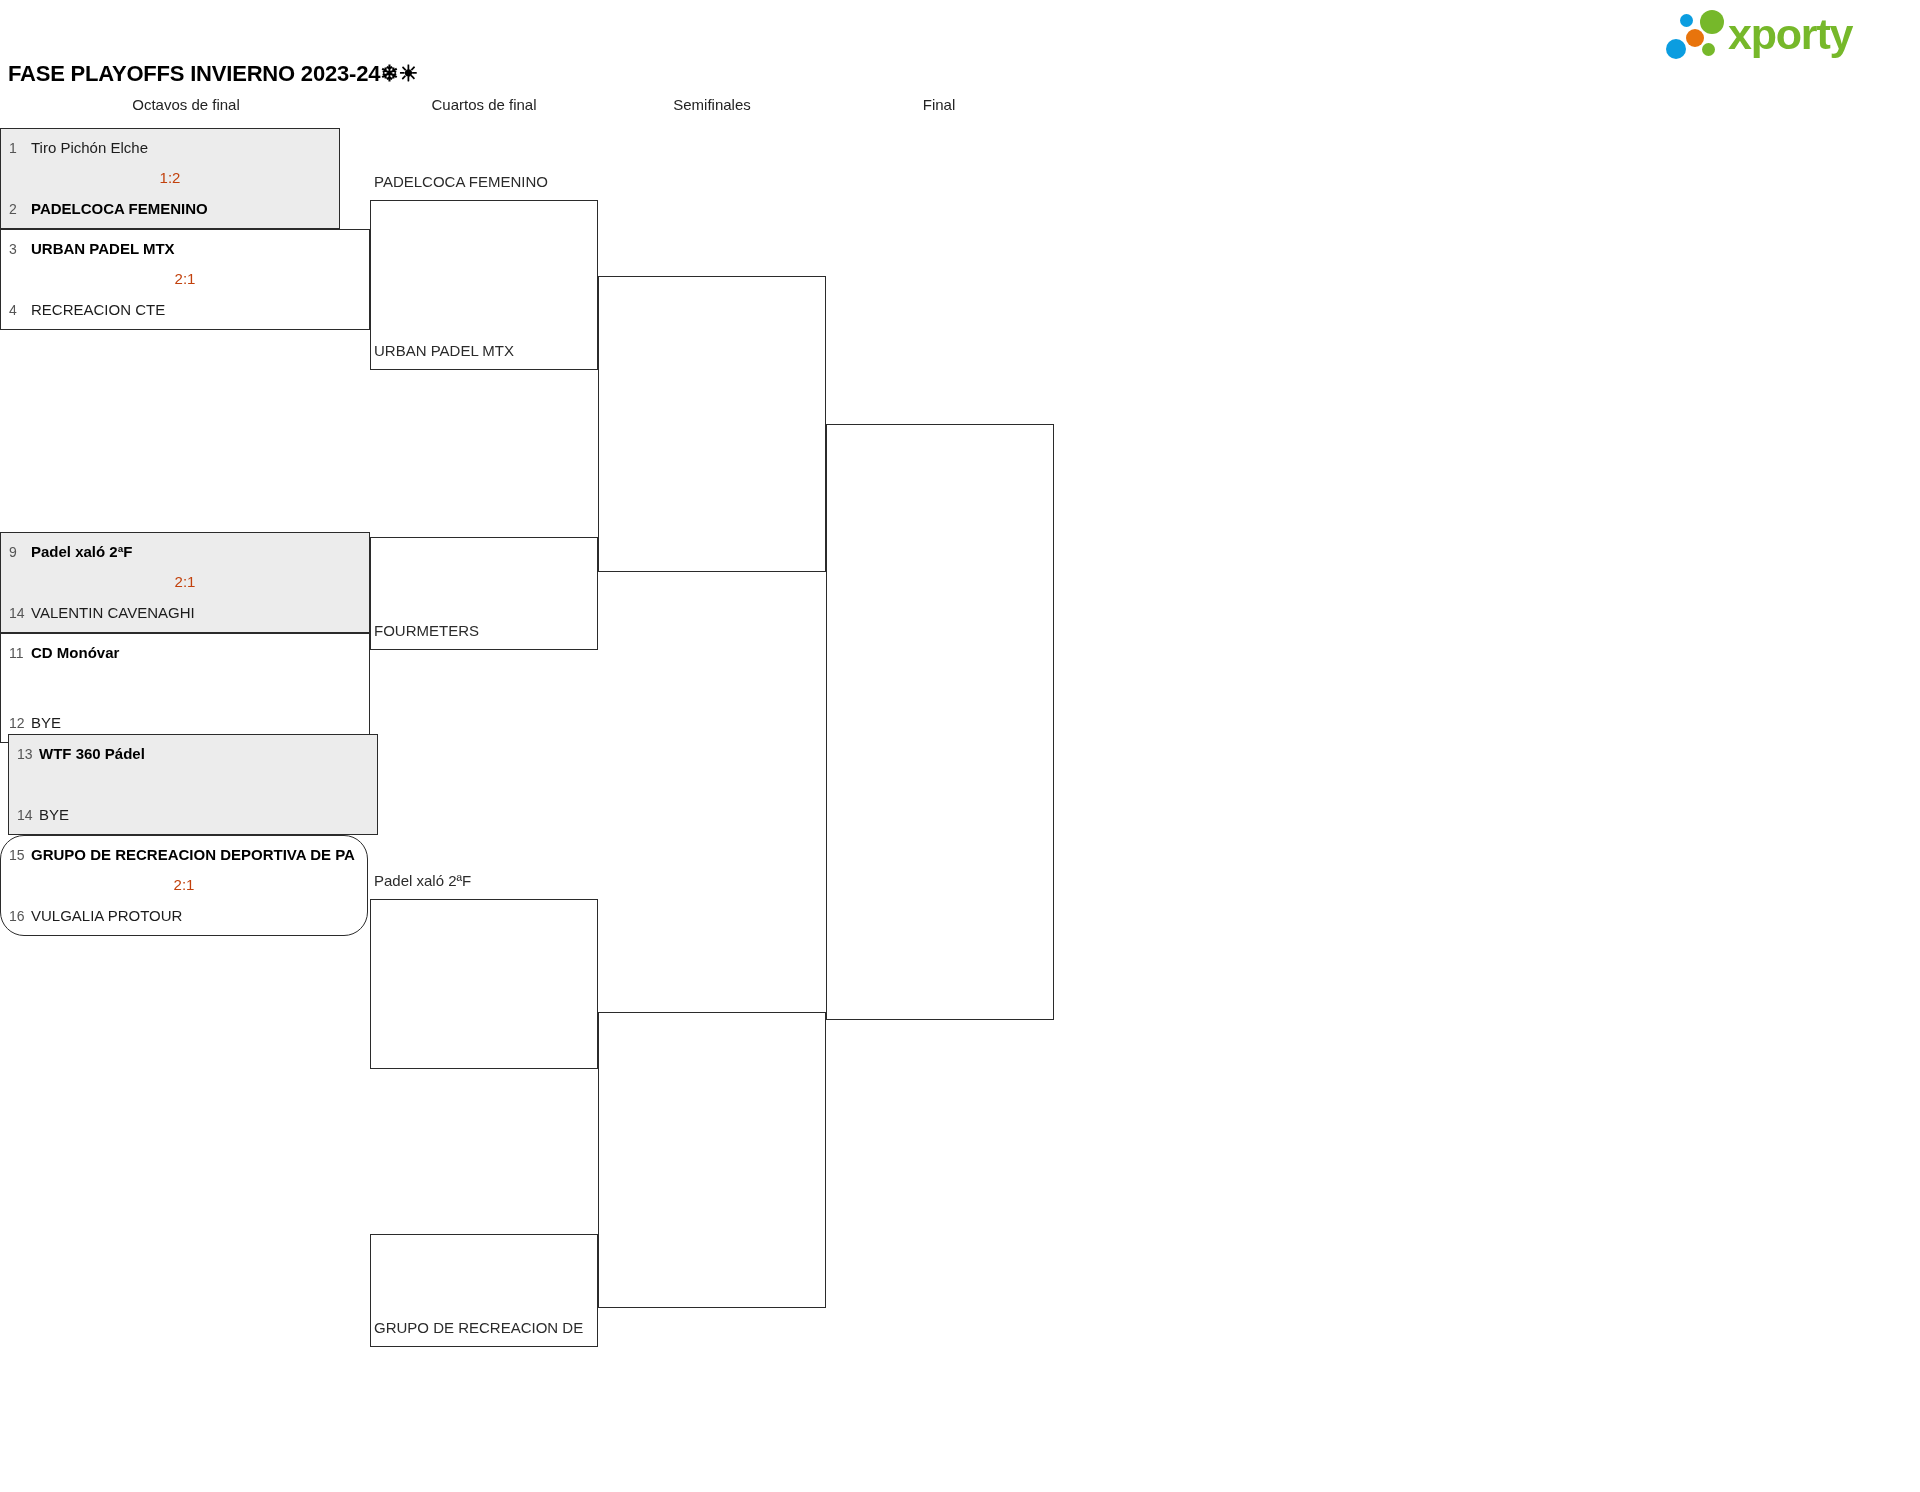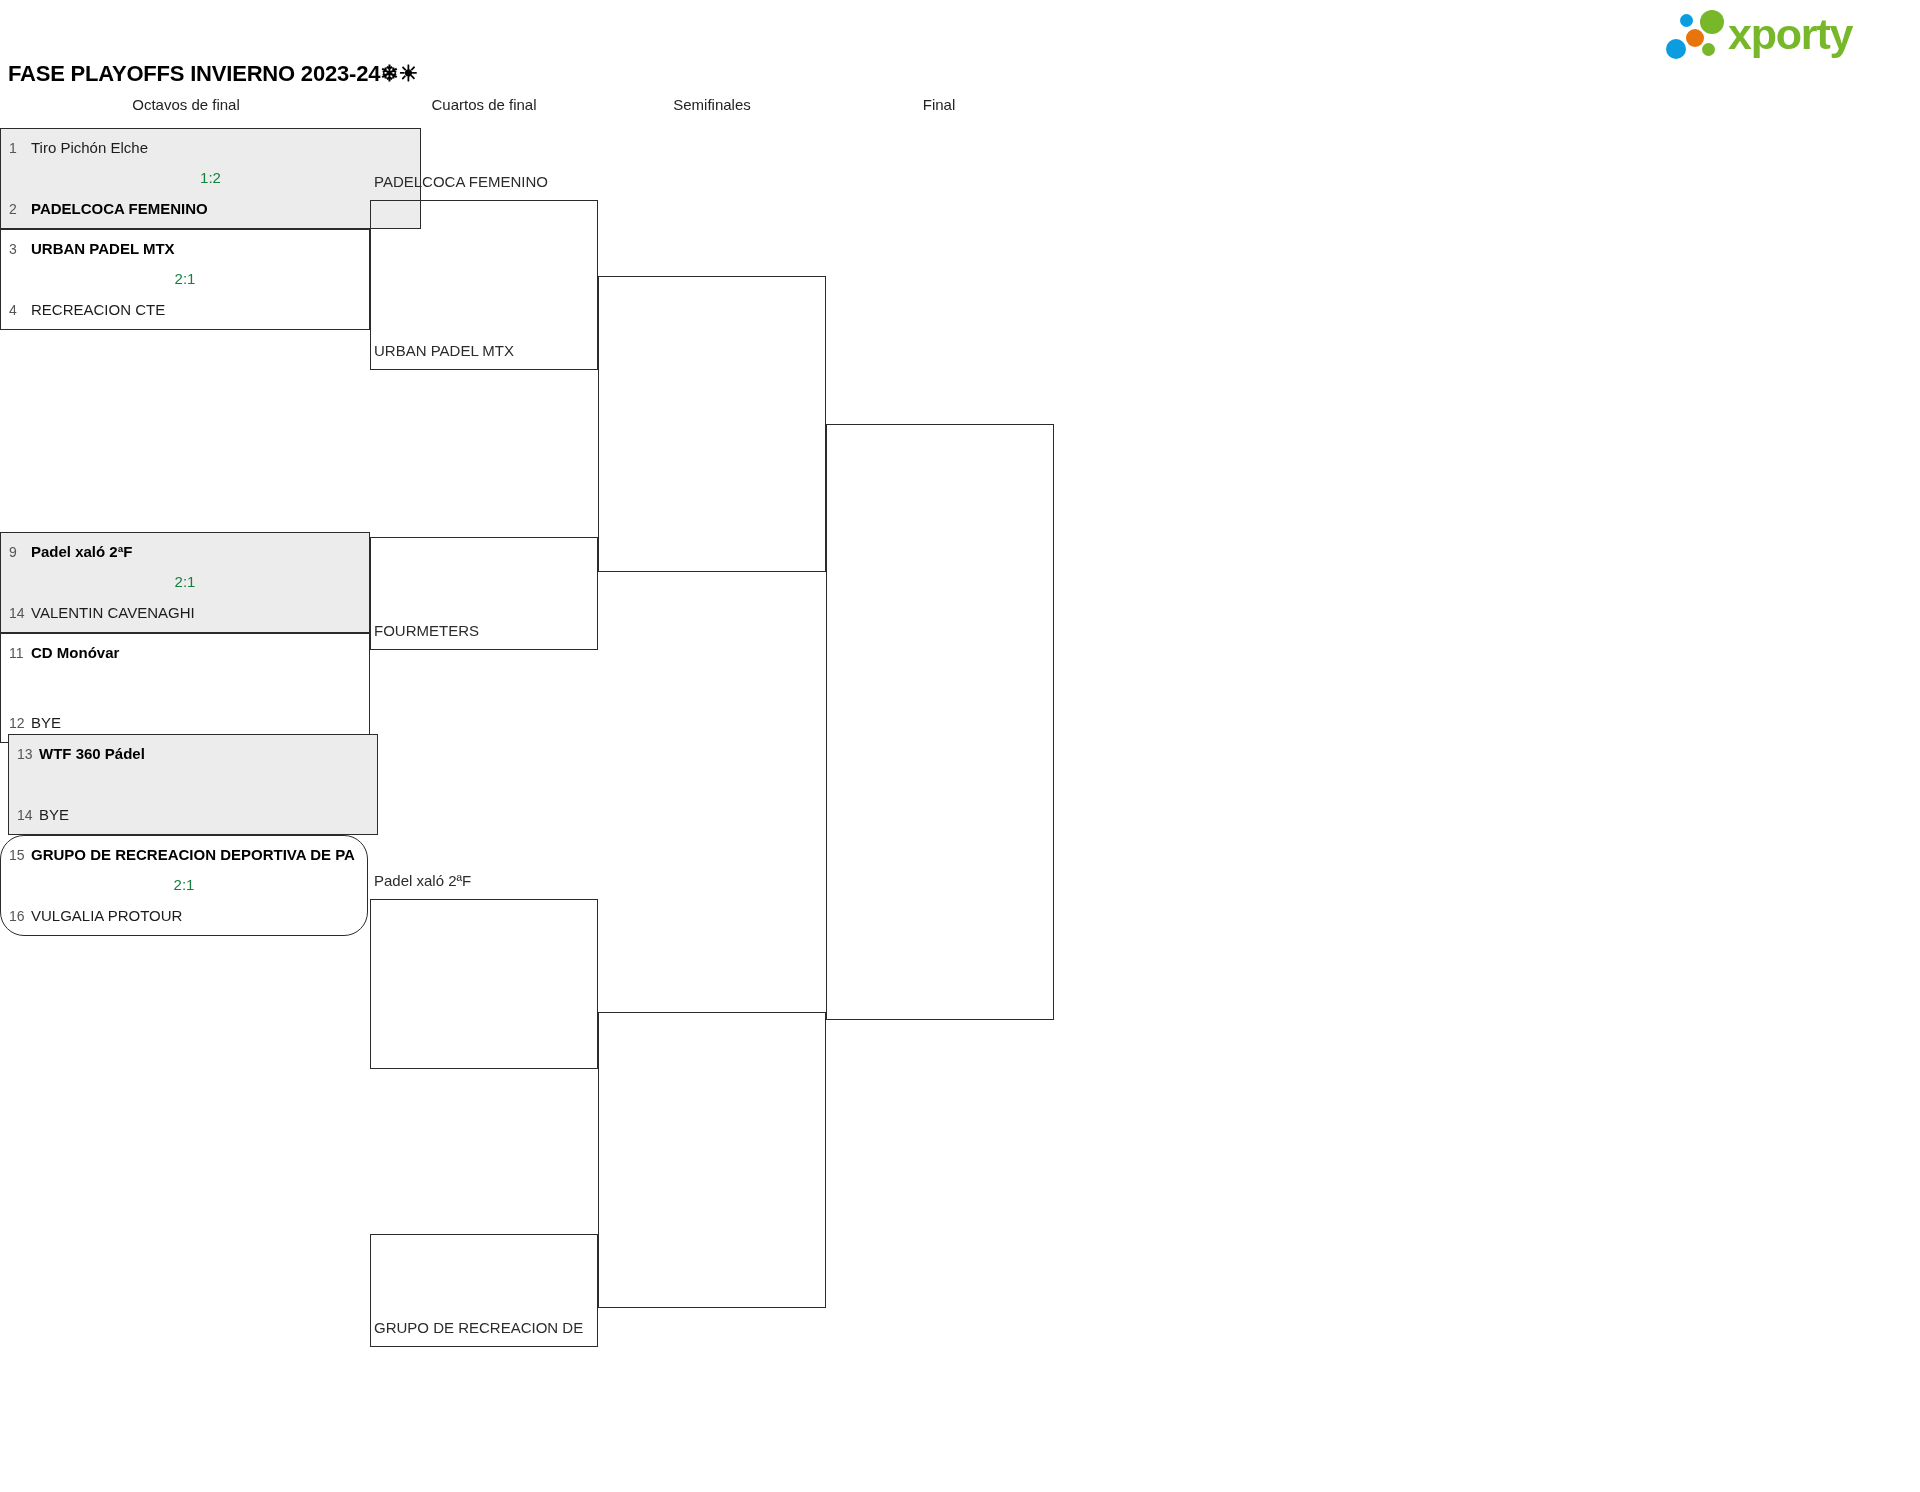--- a/index.html
+++ b/index.html
@@ -117,21 +117,21 @@
   }
   .slot .team { color: #1c1c1c; }
   .slot.winner .team { font-weight: bold; color: #000; }
 
   .score {
     position: absolute;
     left: 0;
     width: 100%;
     text-align: center;
     font-size: 15px;
-    color: #15803d;
+    color: #c2410c;
     line-height: 18px;
   }
 
   
   .conn-box {
     position: absolute;
     box-sizing: border-box;
     border: 1px solid #2b2b2b;
     background: transparent;
   }
@@ -175,21 +175,21 @@
     <div id="logo-text" style="color: rgb(118, 184, 42);">xporty</div>
   </div>
 
 </div>
 
 <div id="bracket">
     <div class="round-header" style="left: 36px; width: 300px;">Octavos de final</div>
     <div class="round-header" style="left: 334px; width: 300px;">Cuartos de final</div>
     <div class="round-header" style="left: 562px; width: 300px;">Semifinales</div>
     <div class="round-header" style="left: 789px; width: 300px;">Final</div>
-    <div class="r1-match shaded" style="left: 0px; top: 128px; width: 421px; height: 101px;">
+    <div class="r1-match shaded" style="left: 0px; top: 128px; width: 340px; height: 101px;">
       <div class="slot top"><span class="seed">1</span><span class="team">Tiro Pichón Elche</span></div>
       <div class="slot bottom winner"><span class="seed">2</span><span class="team">PADELCOCA FEMENINO</span></div>
       <div class="score" style="top: 40px;">1:2</div>
     </div>
     <div class="r1-match" style="left: 0px; top: 229px; width: 370px; height: 101px;">
       <div class="slot top winner"><span class="seed">3</span><span class="team">URBAN PADEL MTX</span></div>
       <div class="slot bottom"><span class="seed">4</span><span class="team">RECREACION CTE</span></div>
       <div class="score" style="top: 40px;">2:1</div>
     </div>
     <div class="r1-match shaded" style="left: 0px; top: 532px; width: 370px; height: 101px;">

